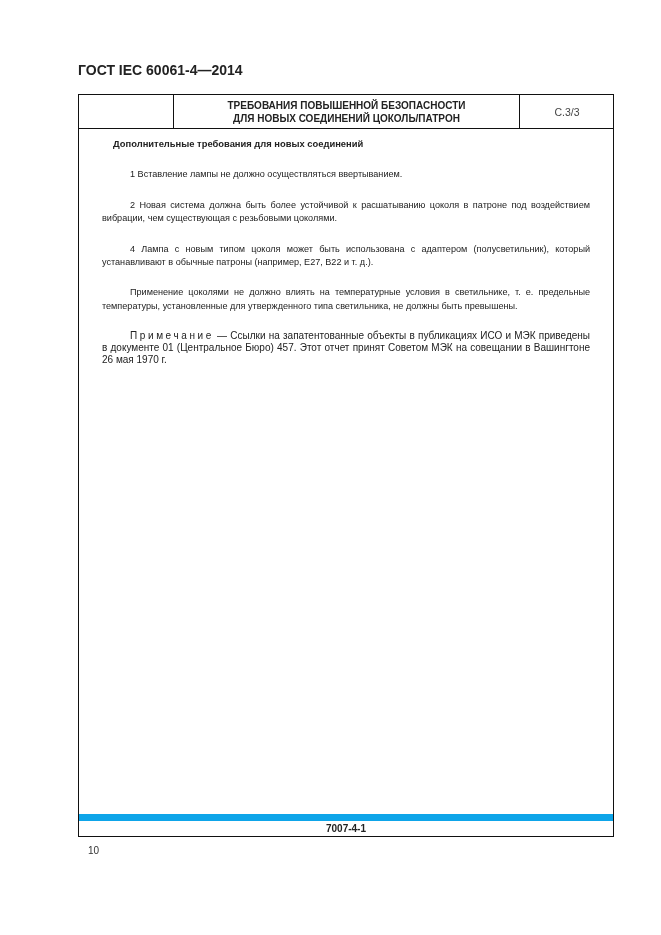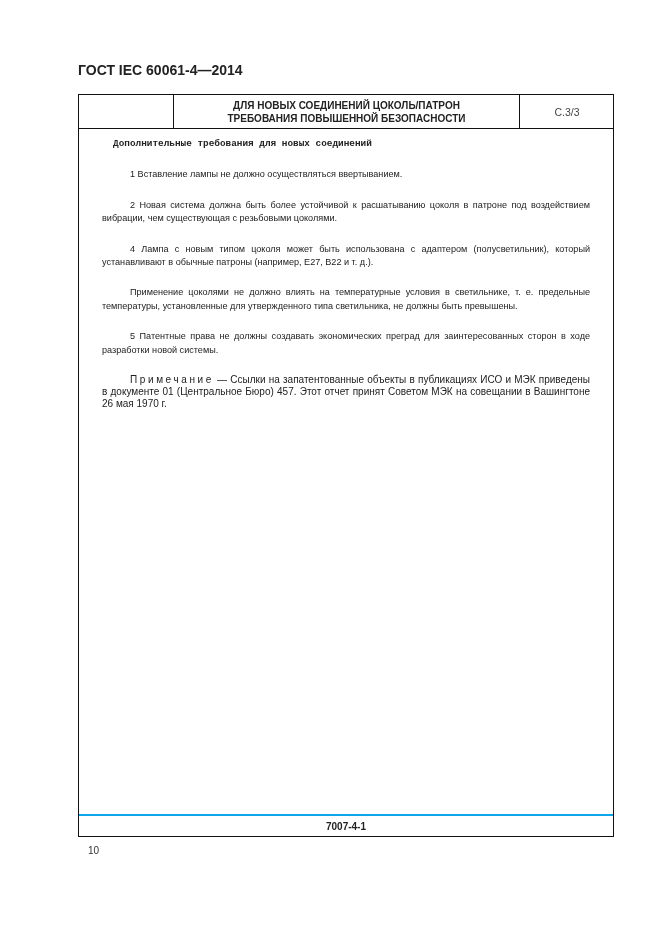--- a/index.html
+++ b/index.html
@@ -78,41 +78,40 @@
       width: 522px;
       font-size: 9.1px;
       line-height: 13.4px;
       color: #222;
       text-align: justify;
     }
     .content .subhead {
       font-weight: bold;
       font-size: 9.4px;
       margin: 0 0 18px 28px;
-      font-family: Liberation Mono, monospace;
     }
     .content p {
       margin: 17px;
       text-indent: 28px;
     }
     .content p.note {
       font-size: 10px;
       line-height: 12px;
       margin-top: 5px;
     }
     .note-label {
       letter-spacing: 2.6px;
     }
     .footer-row {
       position: absolute;
       left: 0;
       bottom: 0;
       width: 100%;
       height: 22px;
-      border-top: 2px solid #0ea5e9;
+      border-top: 7px solid #0ea5e9;
       box-sizing: border-box;
       display: flex;
       align-items: center;
       justify-content: center;
       font-size: 10px;
       font-weight: bold;
       color: #222;
     }
     .page-number {
       position: absolute;
@@ -126,33 +125,32 @@
 </head>
 <body>
 
 <div class="doc-header">ГОСТ IEC 60061-4—2014</div>
 
 <div class="frame">
   <div class="header-row">
     <div class="hcell left"></div>
     <div class="hcell mid">
       <div>
+        <div>ТРЕБОВАНИЯ ПОВЫШЕННОЙ БЕЗОПАСНОСТИ</div>
         <div>ДЛЯ НОВЫХ СОЕДИНЕНИЙ ЦОКОЛЬ/ПАТРОН</div>
-        <div>ТРЕБОВАНИЯ ПОВЫШЕННОЙ БЕЗОПАСНОСТИ</div>
       </div>
     </div>
     <div class="hcell right">C.3/3</div>
   </div>
 
   <div class="content">
     <div class="subhead">Дополнительные требования для новых соединений</div>
     <p>1 Вставление лампы не должно осуществляться ввертыванием.</p>
     <p>2 Новая система должна быть более устойчивой к расшатыванию цоколя в патроне под воздействием вибрации, чем существующая с резьбовыми цоколями.</p>
     <p>4 Лампа с новым типом цоколя может быть использована с адаптером (полусветильник), который устанавливают в обычные патроны (например, E27, B22 и т. д.).</p>
     <p>Применение цоколями не должно влиять на температурные условия в светильнике, т. е. предельные температуры, установленные для утвержденного типа светильника, не должны быть превышены.</p>
-    <p>5 Патентные права не должны создавать экономических преград для заинтересованных сторон в ходе разработки новой системы.</p>
     <p class="note"><span class="note-label">Примечание</span><span> — Ссылки на запатентованные объекты в публикациях ИСО и МЭК приведены в документе 01 (Центральное Бюро) 457. Этот отчет принят Советом МЭК на совещании в Вашингтоне 26 мая 1970 г.</span></p>
   </div>
 
   <div class="footer-row">7007-4-1</div>
 </div>
 
 <div class="page-number">10</div>
 
 </body></html>

